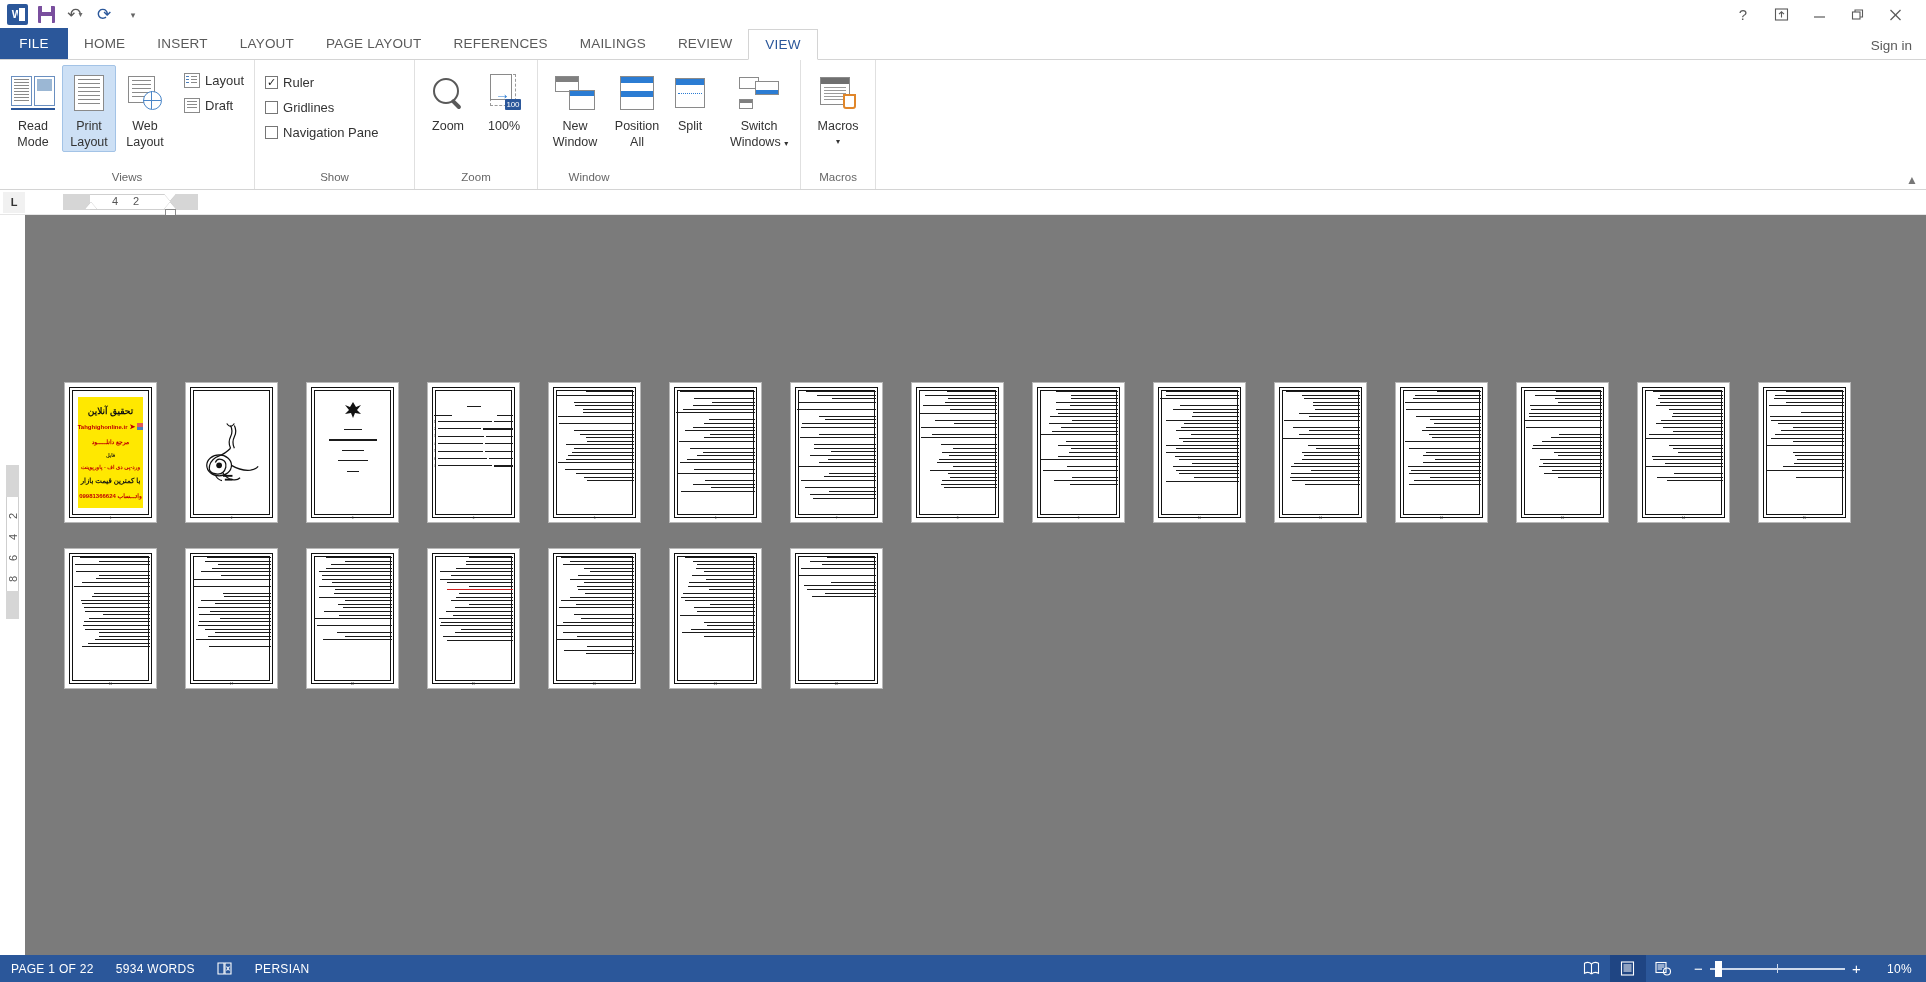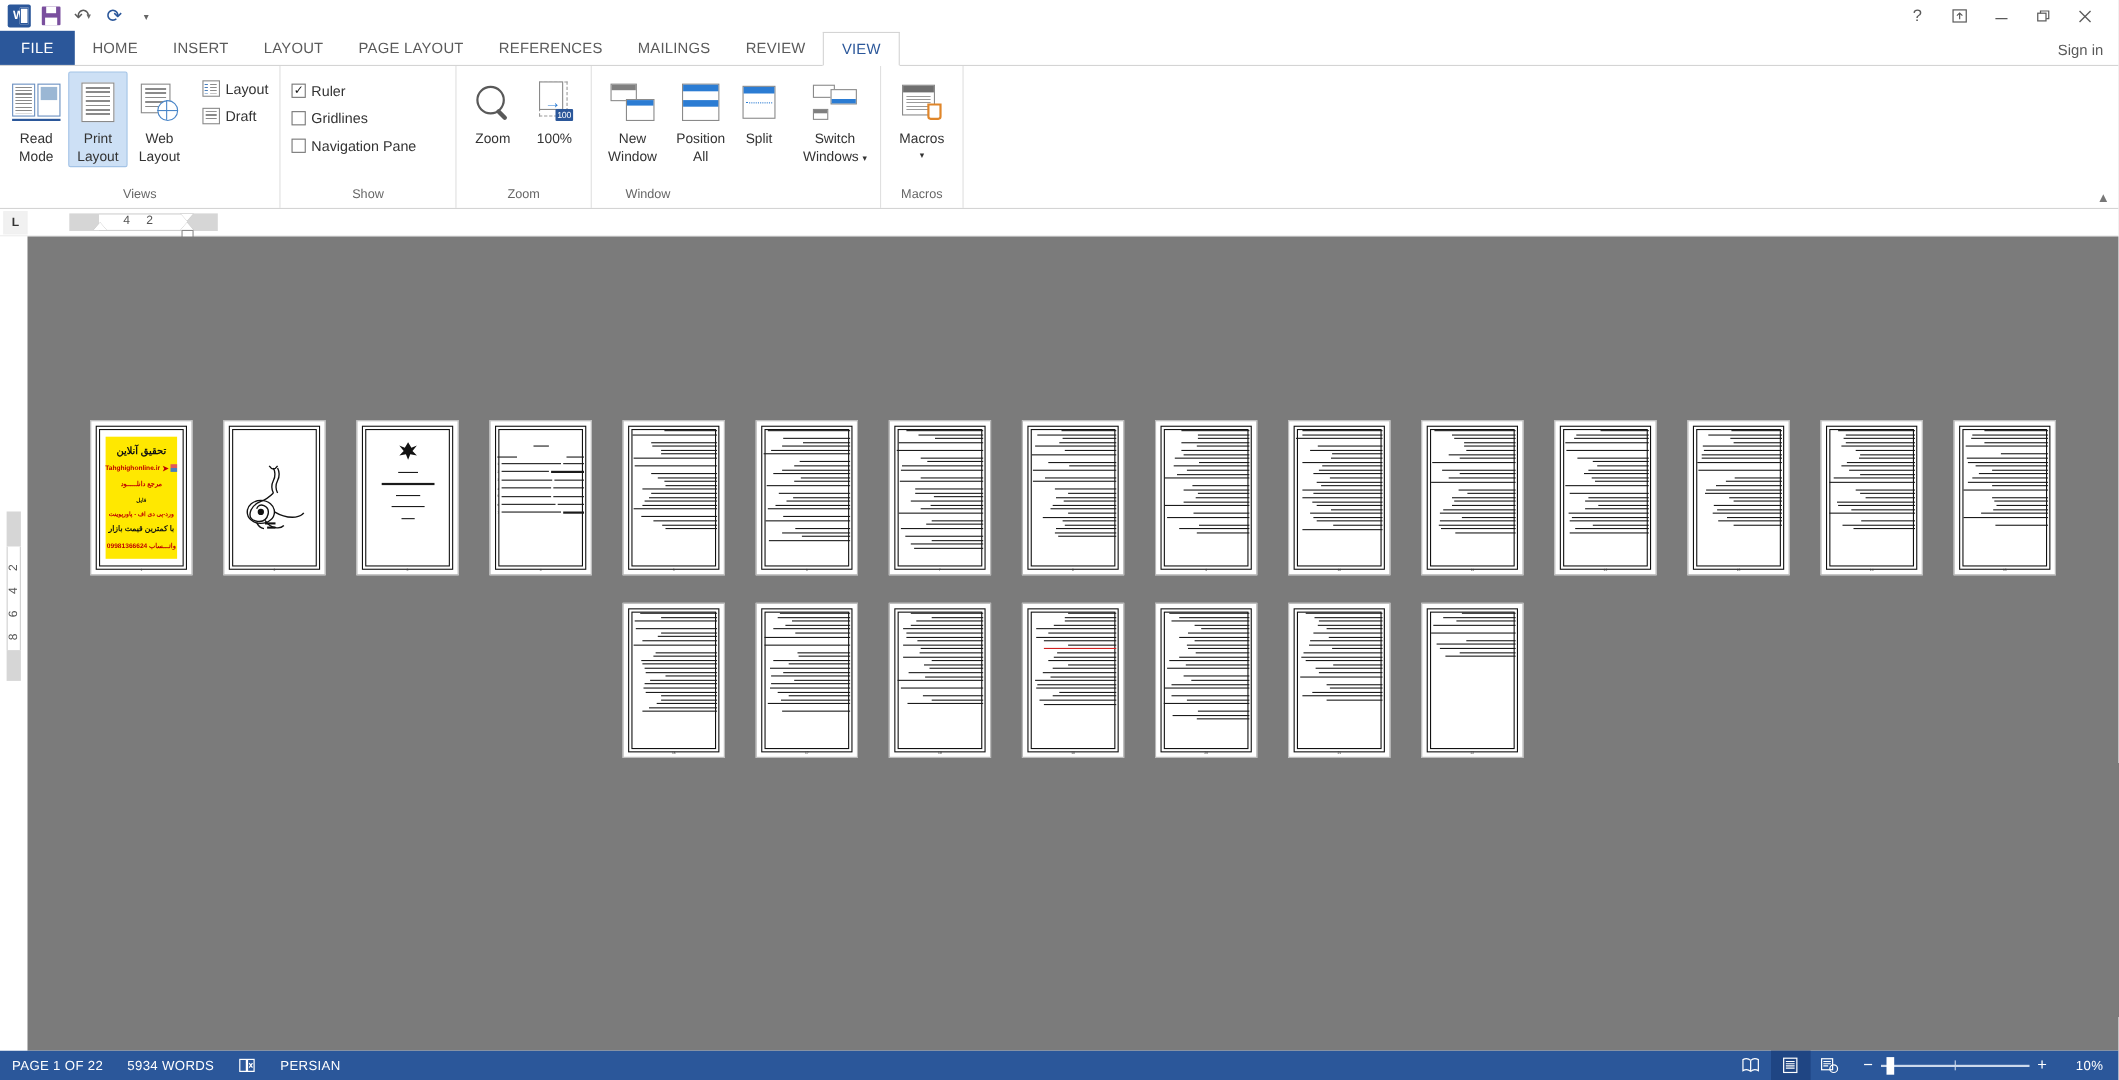--- a/index.html
+++ b/index.html
@@ -262,21 +262,21 @@
   .vr-grey-bot { position:absolute; left:6px; top:114px; width:13px; height:18px; background:#d6d6d6;}
   .vr-num { position:absolute; left:6px; width:13px; text-align:center; font-size:11px; color:#555;
     transform: rotate(-90deg); }
 
   
   .canvas {
     flex: 1; background: #7b7b7b; position: relative; overflow: hidden;
   }
   .canvas-inner {
     padding-top: 167px;
-    display:flex; flex-wrap: wrap; justify-content:center;
+    display:flex; flex-wrap: wrap; 
     gap: 16px;
     width: 1835px; margin: 0 auto;
   }
   .pagecell { width: 105px; display:flex; justify-content:center; margin-bottom: 9px; }
   .page {
     width: 93px; height: 141px; background:#fff;
     border: 1px solid #b8b8b8;
     position: relative; cursor: pointer;
     padding: 3px;
   }

